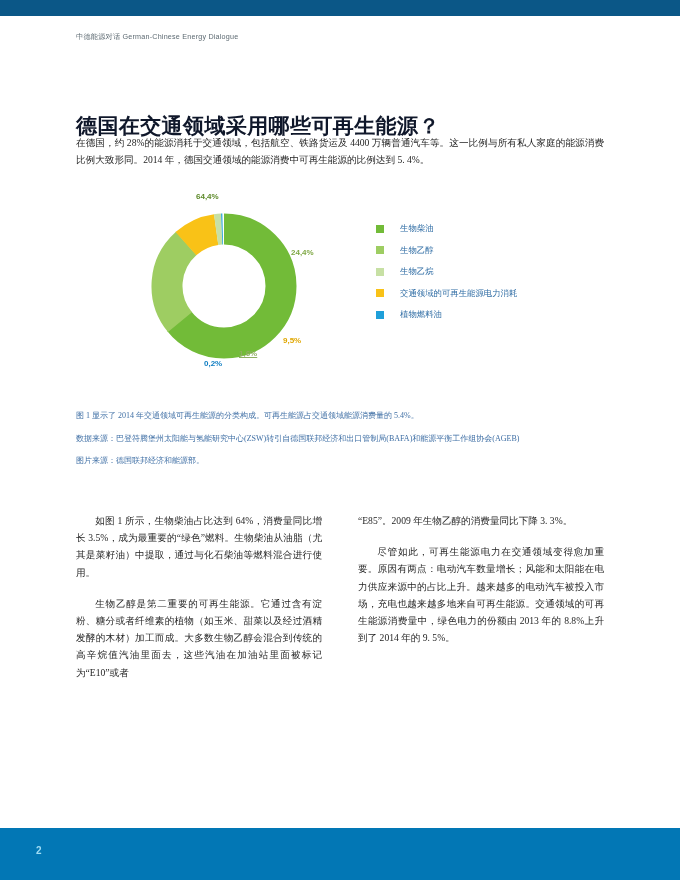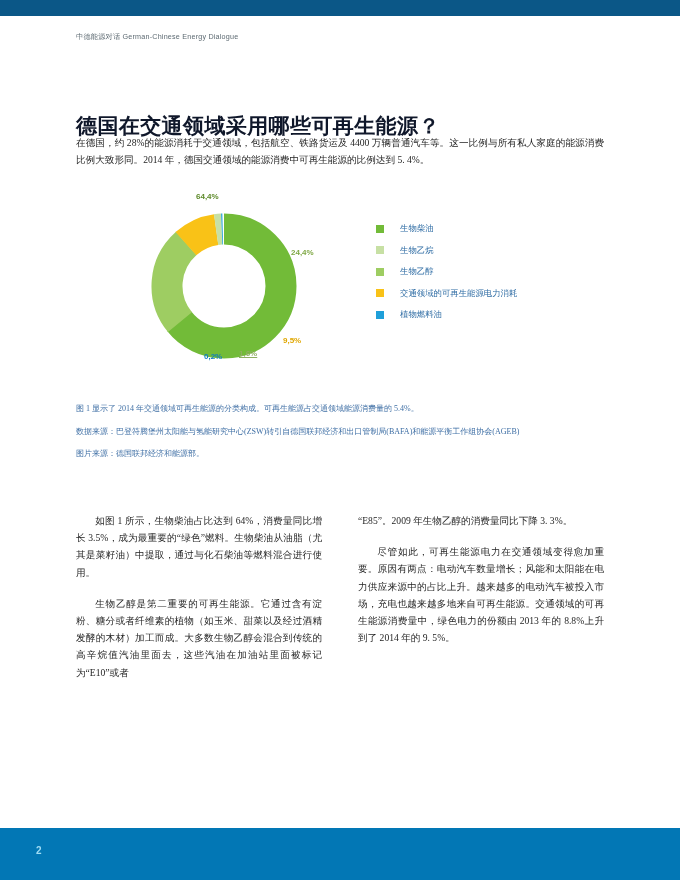--- a/index.html
+++ b/index.html
@@ -57,40 +57,40 @@
 
   .pct {
     position:absolute;
     font-family:"Liberation Sans", sans-serif;
     font-size:8px; font-weight:bold; white-space:nowrap;
   }
   .pct-1 { left:120px; top:-4px; color:#5d8a2a; }
   .pct-2 { left:215px; top:52px;  color:#7fa845; }
   .pct-3 { left:207px; top:140px; color:#e0a700; }
   .pct-4 { left:163px; top:153px; color:#8fae62;text-decoration:underline; }
-  .pct-5 { left:128px; top:156px; color:#0f7dc2;text-align:right; }
+  .pct-5 { left:128px; top:163px; color:#0f7dc2;text-align:right; }
 
   .legend {
     position:absolute; left:300px; top:22px;
     font-family:"Liberation Sans", sans-serif;
   }
   .legend-row {
     display:flex; align-items:center; height:21.5px;
   }
   .swatch {
     width:8px; height:8px; flex:0 0 8px; margin-right:16px;
   }
   .legend-label { font-size:8.4px; color:#2e6ca4; white-space:nowrap; }
 
   
   .caption-block {
     position:absolute; left:76px; top:402px; width:528px;
     font-size:8px; line-height:13.5px; color:#3f6fa5;
   }
-  .caption-block p { margin:0 0 9px 0; }
+  .caption-block p { margin:7px 0 9px 0; }
 
   
   .body-cols {
     position:absolute; left:76px; top:512px; width:528px;
     display:flex; gap:36px;
   }
   .col { width:246px; }
   .col p {
     margin:0 0 14px 0;
     font-size:9.6px; line-height:17.2px;
@@ -145,26 +145,26 @@
       <div class="pct pct-3">9,5%</div>
       <div class="pct pct-4">1,6%</div>
       <div class="pct pct-5">0,2%</div>
 
       <div class="legend">
         <div class="legend-row">
           <span class="swatch" style="background:#72bb38"></span>
           <span class="legend-label">生物柴油</span>
         </div>
         <div class="legend-row">
+          <span class="swatch" style="background:#9ecd62"></span>
+          <span class="legend-label">生物乙醇</span>
+        </div>
+        <div class="legend-row">
           <span class="swatch" style="background:#c7e0a4"></span>
           <span class="legend-label">生物乙烷</span>
-        </div>
-        <div class="legend-row">
-          <span class="swatch" style="background:#9ecd62"></span>
-          <span class="legend-label">生物乙醇</span>
         </div>
         <div class="legend-row">
           <span class="swatch" style="background:#f9c217"></span>
           <span class="legend-label">交通领域的可再生能源电力消耗</span>
         </div>
         <div class="legend-row">
           <span class="swatch" style="background:#1f9fd9"></span>
           <span class="legend-label">植物燃料油</span>
         </div>
       </div>

